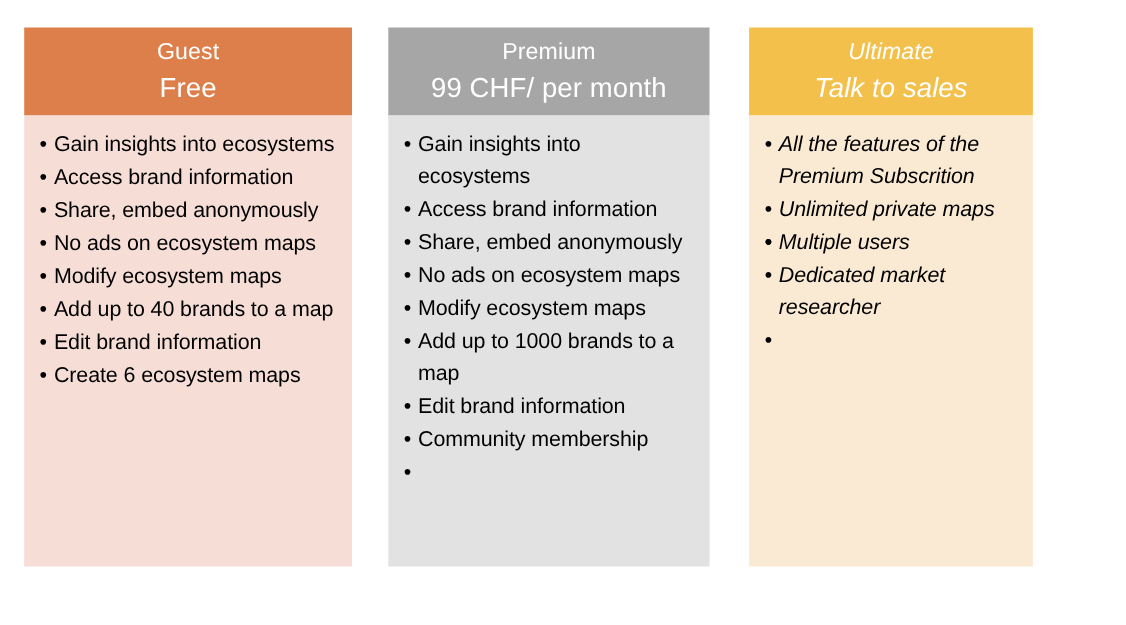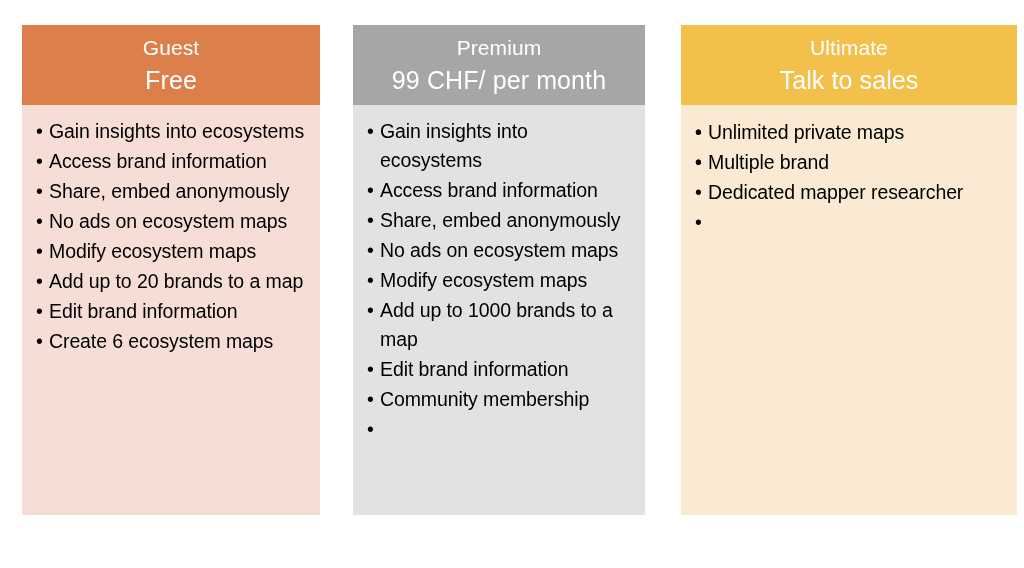--- a/index.html
+++ b/index.html
@@ -24,21 +24,21 @@
   .plan-card {
     position: absolute;
     top: 25px;
     display: flex;
     flex-direction: column;
     box-sizing: border-box;
   }
 
   .plan-card.card-guest   { left: 22px;  width: 298px; }
   .plan-card.card-premium { left: 353px; width: 292px; }
-  .plan-card.card-ultimate{ left: 681px; width: 336px; }
+  .plan-card.card-ultimate{ left: 681px; width: 258px; font-style: italic; }
 
   .plan-header {
     box-sizing: border-box;
     height: 80px;
     display: flex;
     flex-direction: column;
     align-items: center;
     justify-content: center;
     gap: 8px;
     color: #ffffff;
@@ -105,21 +105,21 @@
       <div class="plan-name">Guest</div>
       <div class="plan-price">Free</div>
     </div>
     <div class="plan-body" style="background: rgb(246, 222, 215);">
       <ul class="feature-list">
           <li class="feature-item"><span class="bullet-dot">•</span><span>Gain insights into ecosystems</span></li>
           <li class="feature-item"><span class="bullet-dot">•</span><span>Access brand information</span></li>
           <li class="feature-item"><span class="bullet-dot">•</span><span>Share, embed anonymously</span></li>
           <li class="feature-item"><span class="bullet-dot">•</span><span>No ads on ecosystem maps</span></li>
           <li class="feature-item"><span class="bullet-dot">•</span><span>Modify ecosystem maps</span></li>
-          <li class="feature-item"><span class="bullet-dot">•</span><span>Add up to 20 brands to a map</span></li>
+          <li class="feature-item"><span class="bullet-dot">•</span><span>Add up to 40 brands to a map</span></li>
           <li class="feature-item"><span class="bullet-dot">•</span><span>Edit brand information</span></li>
           <li class="feature-item"><span class="bullet-dot">•</span><span>Create 6 ecosystem maps</span></li>
         </ul>
     </div>
   </div>
 
   <div class="plan-card card-premium">
     <div class="plan-header" style="background: rgb(166, 166, 166);">
       <div class="plan-name">Premium</div>
       <div class="plan-price">99 CHF/ per month</div>
@@ -139,23 +139,23 @@
     </div>
   </div>
 
   <div class="plan-card card-ultimate">
     <div class="plan-header" style="background: rgb(243, 192, 75);">
       <div class="plan-name">Ultimate</div>
       <div class="plan-price">Talk to sales</div>
     </div>
     <div class="plan-body" style="background: rgb(250, 234, 211);">
       <ul class="feature-list">
-          <li class="feature-item"><span class="bullet-dot">•</span></li>
+          <li class="feature-item"><span class="bullet-dot">•</span><span>All the features of the Premium Subscrition</span></li>
           <li class="feature-item"><span class="bullet-dot">•</span><span>Unlimited private maps</span></li>
           <li class="feature-item"><span class="bullet-dot">•</span></li>
-          <li class="feature-item"><span class="bullet-dot">•</span><span>Multiple brand</span></li>
-          <li class="feature-item"><span class="bullet-dot">•</span><span>Dedicated mapper researcher</span></li>
+          <li class="feature-item"><span class="bullet-dot">•</span><span>Multiple users</span></li>
+          <li class="feature-item"><span class="bullet-dot">•</span><span>Dedicated market researcher</span></li>
           <li class="feature-item"><span class="bullet-dot">•</span></li>
         </ul>
     </div>
   </div>
 
 </div>
 
 </body></html>

